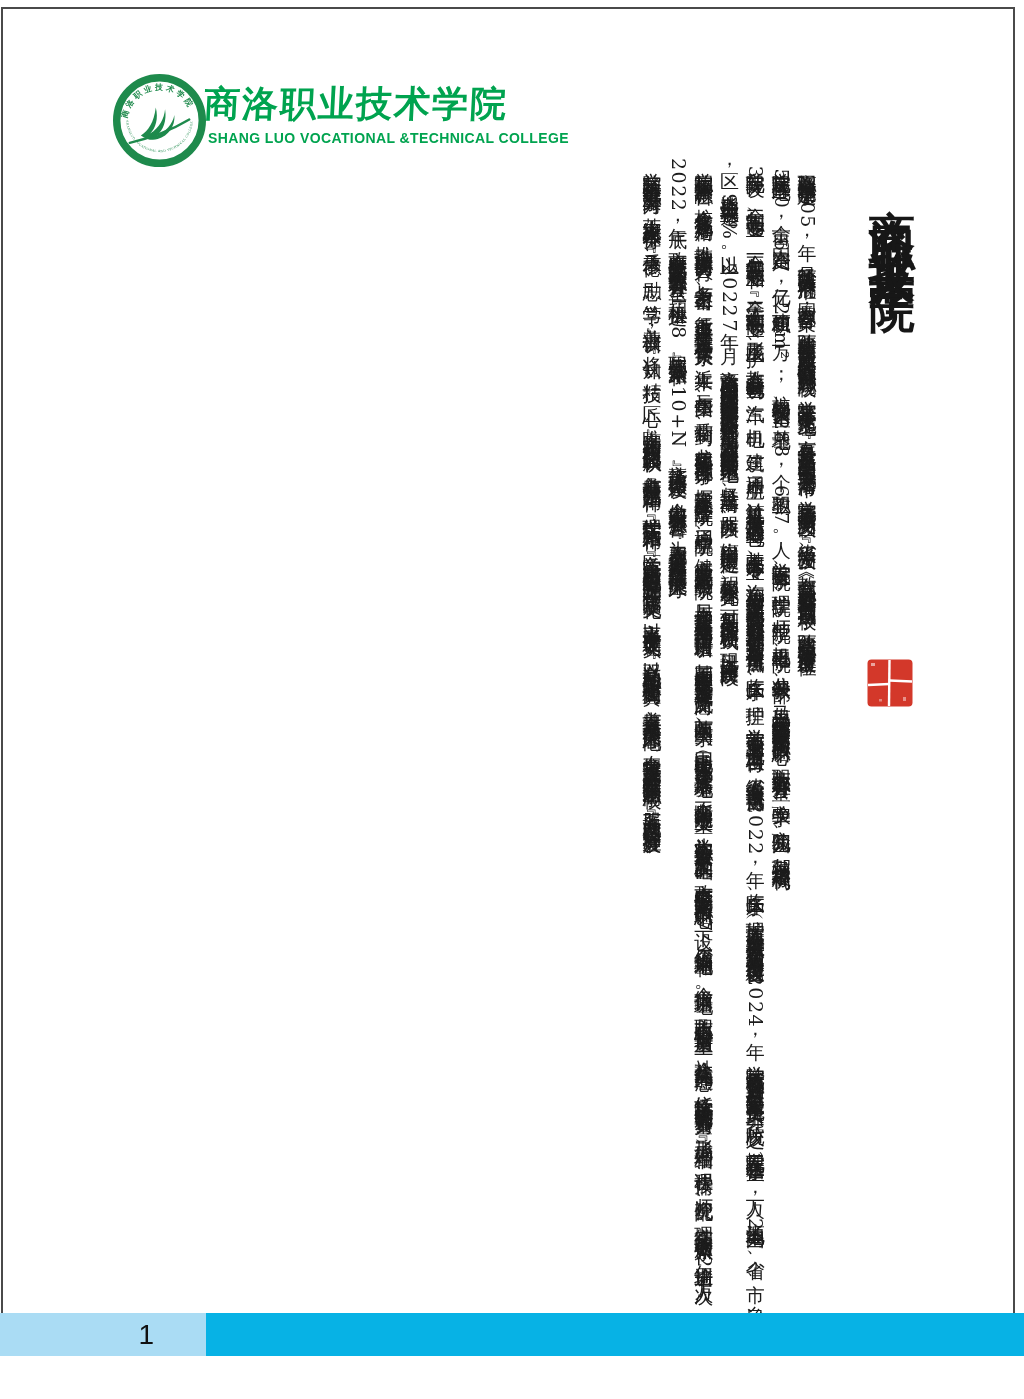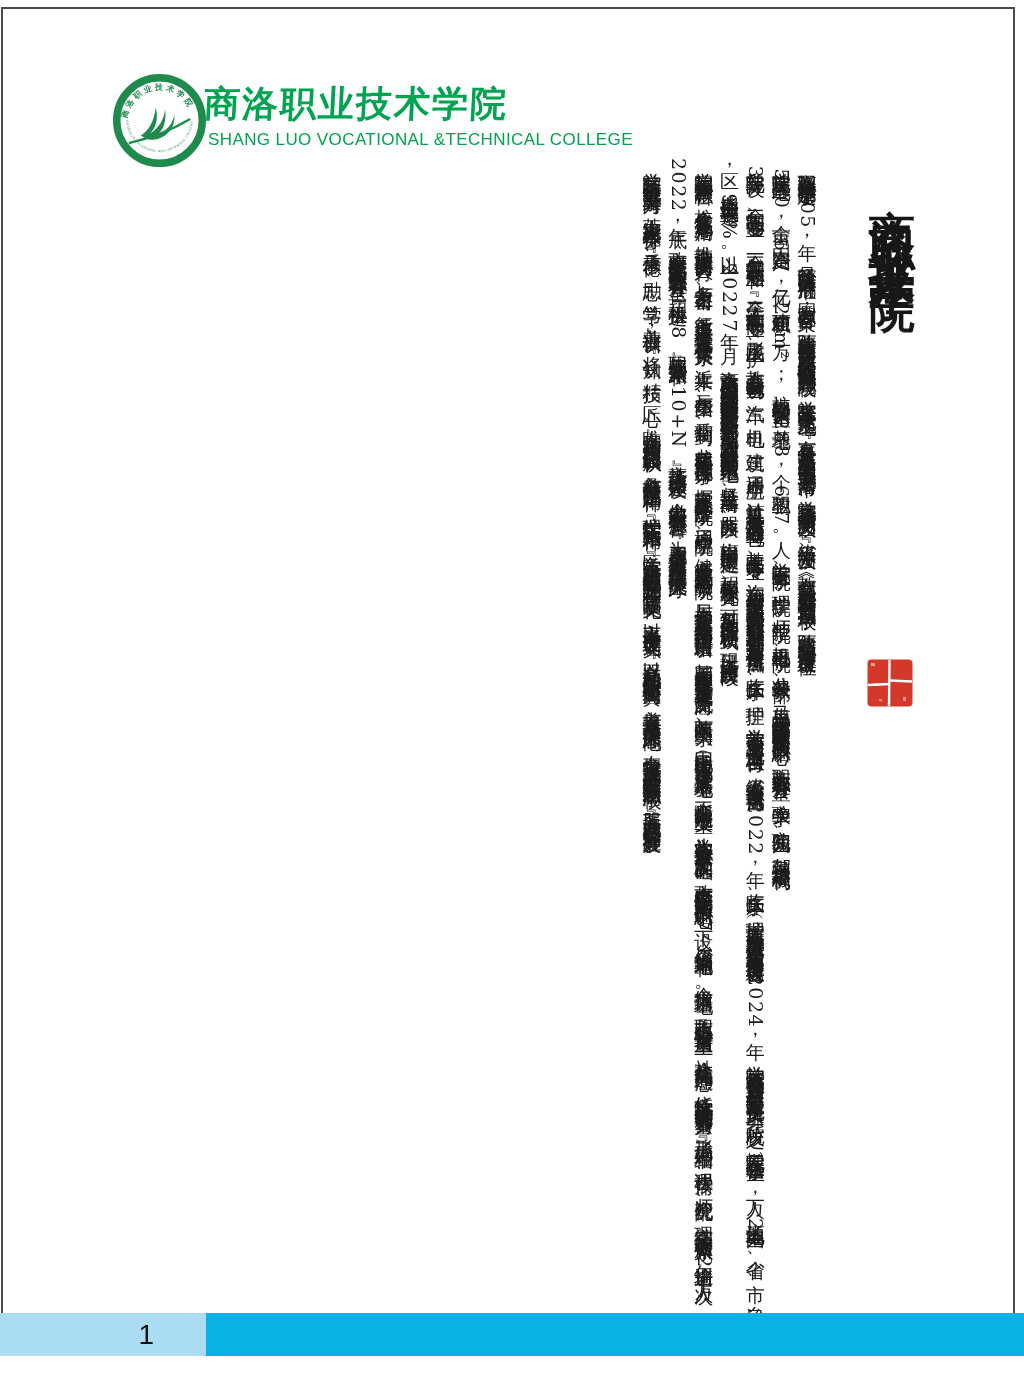--- a/index.html
+++ b/index.html
@@ -22,21 +22,21 @@
   .emblem{position:absolute;left:113px;top:74px;width:93px;height:93px;}
   .logo-zh{
     position:absolute;left:204px;top:80px;
     font-size:36px;font-weight:bold;color:#00a34f;
     letter-spacing:2px;transform:skewX(-3deg);
     font-family:"DejaVu Serif","Liberation Serif",serif;
     white-space:nowrap;
   }
   .logo-en{
     position:absolute;left:208px;top:130px;
-    font-size:17px;font-weight:normal;color:#00a34f;
+    font-size:14px;font-weight:bold;color:#00a34f;
     letter-spacing:0.4px;
     font-family:"Liberation Sans","DejaVu Sans",sans-serif;
     white-space:nowrap;
   }
   
   .main-title{
     position:absolute;top:172px;right:106px;
     writing-mode:vertical-rl;
     font-size:46px;font-weight:600;color:#171717;
     letter-spacing:11px;line-height:1.1;

